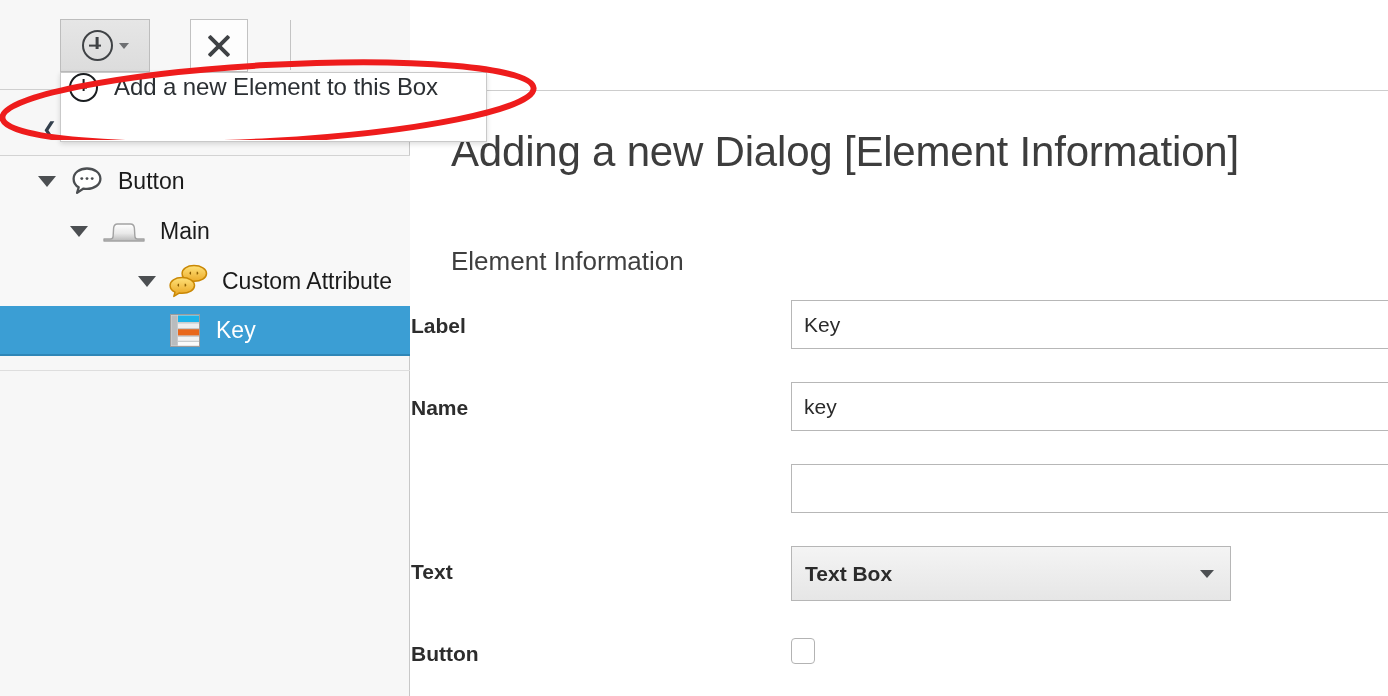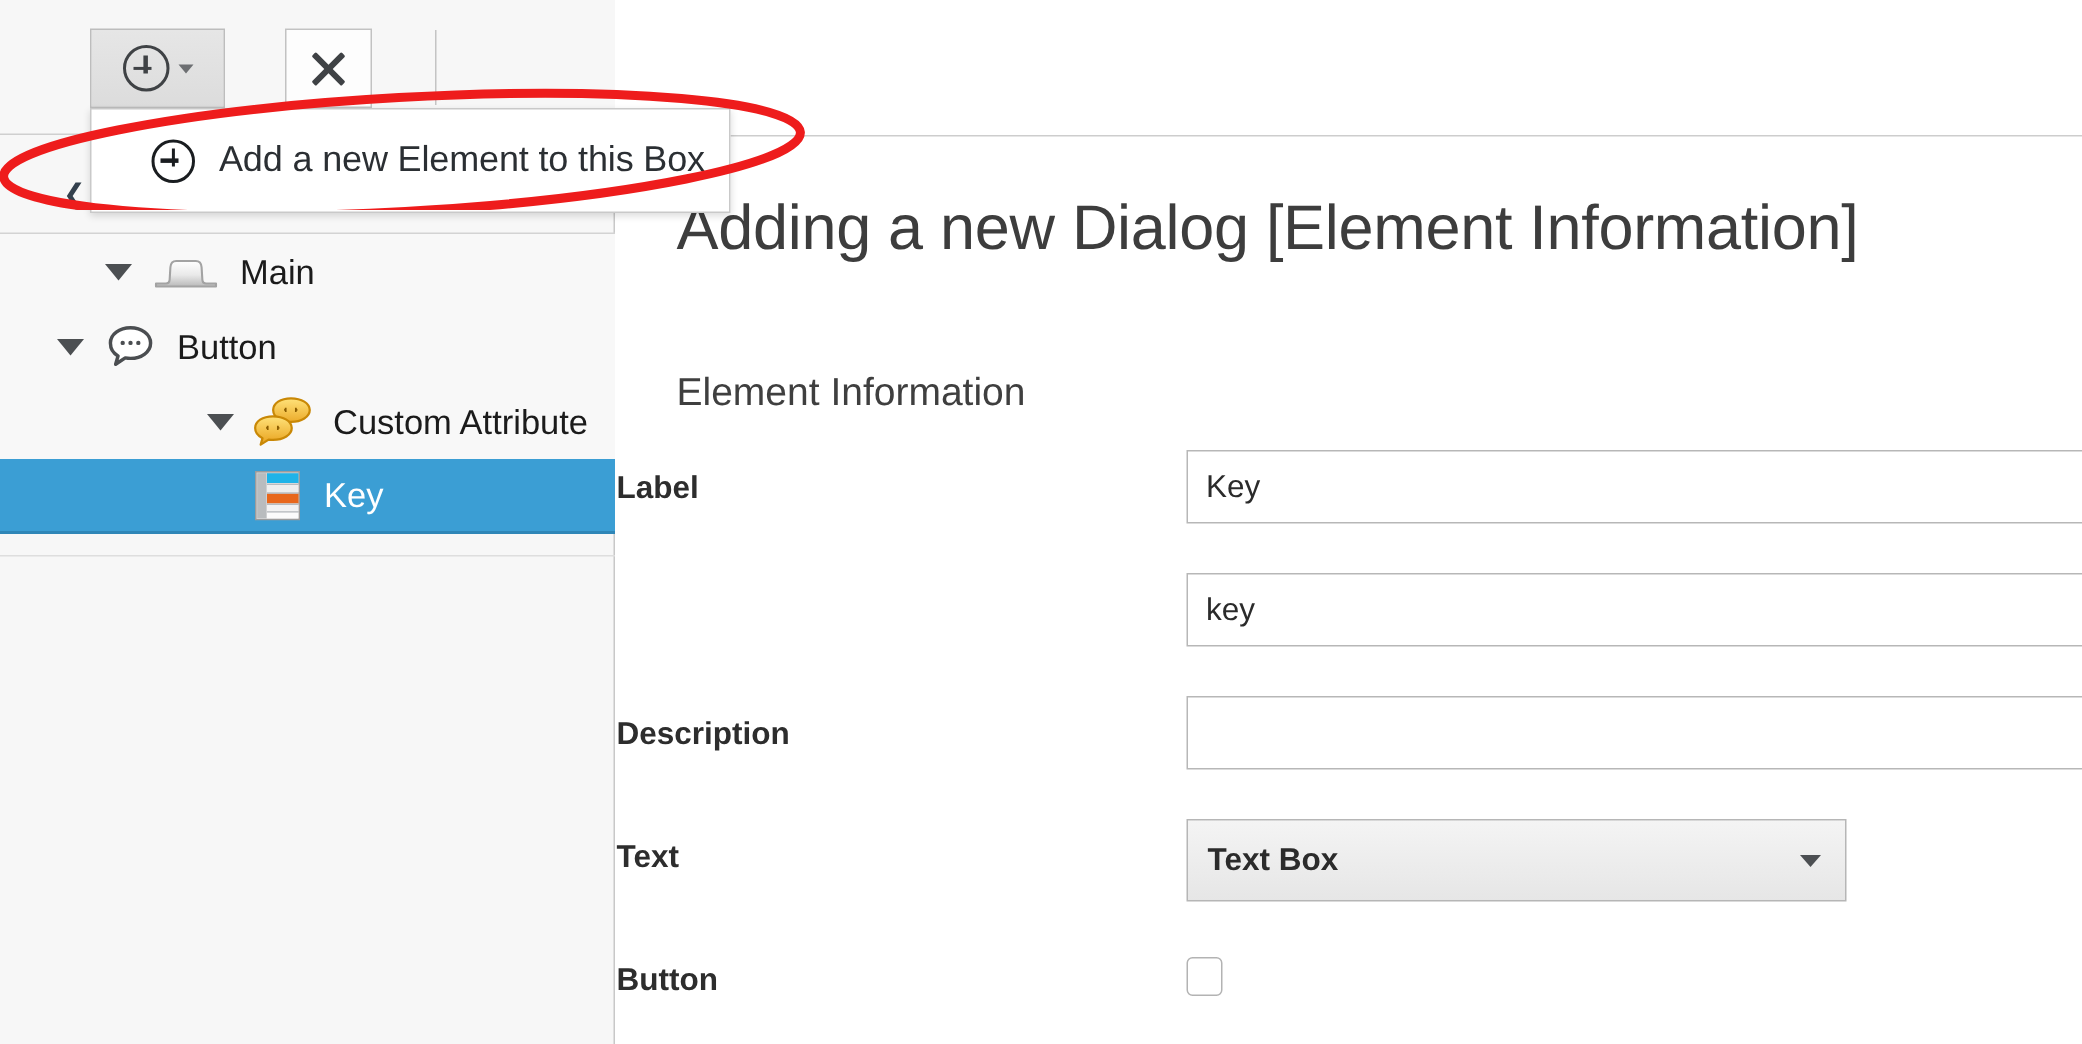--- a/index.html
+++ b/index.html
@@ -91,22 +91,22 @@
     left: 60px; top: 72px;
     width: 425px; height: 68px;
     background: #ffffff;
     border: 1px solid #c9c9c9;
     box-shadow: 0 2px 5px rgba(0,0,0,0.14);
     z-index: 40;
   }
   #menu-item-add {
     position: absolute;
     left: 0; top: 0; right: 0; bottom: 0;
-    display: flex; align-items: center;
-    padding-left: 40px;
+    display: flex; 
+    padding-left: 8px;
     gap: 16px;
     cursor: default;
   }
   #menu-item-add .menu-label {
     font-size: 24px; color: #2b2f33;
     letter-spacing: -0.1px;
   }
   .plus-circle.small {
     width: 25px; height: 25px; border: 2.6px solid #1a1d20;
   }
@@ -275,49 +275,49 @@
     </div>
 
     <div id="tb-sep"></div>
     <div id="tb-bottom-line"></div>
   </div>
 
   <div id="hidden-chevron">❮</div>
   <div id="panel-header-line"></div>
 
   <div id="tree">
+
+    <div class="tree-row" style="padding-left:38px;gap:14px;">
+      <span class="tree-toggle"></span>
+      <span class="tree-icon">
+        <svg class="icon-bubble" viewBox="0 0 34 30">
+          <path d="M17 2.5c7.4 0 13.4 4.3 13.4 10.2 0 5.9-6 10.2-13.4 10.2-1.2 0-2.4-.12-3.5-.33l-6.4 4.3 1.6-5.6C5.3 19.4 3.6 16.3 3.6 12.7 3.6 6.8 9.6 2.5 17 2.5z" fill="#fff" stroke="#4b4e51" stroke-width="2.3" stroke-linejoin="round"></path>
+          <circle cx="11.8" cy="12.6" r="1.45" fill="#4b4e51"></circle>
+          <circle cx="17" cy="12.6" r="1.45" fill="#4b4e51"></circle>
+          <circle cx="22.2" cy="12.6" r="1.45" fill="#4b4e51"></circle>
+        </svg>
+      </span>
+      <span class="tree-label">Button</span>
+    </div>
 
     <div class="tree-row" style="padding-left:70px;gap:14px;">
       <span class="tree-toggle"></span>
       <span class="tree-icon">
         <svg class="icon-tab" viewBox="0 0 44 24">
           <defs>
             <linearGradient id="tabg" x1="0" y1="0" x2="0" y2="1">
               <stop offset="0" stop-color="#ffffff"></stop>
               <stop offset="0.55" stop-color="#e9e9e9"></stop>
               <stop offset="1" stop-color="#b9b9b9"></stop>
             </linearGradient>
           </defs>
           <path d="M2 22V20h6.5c1.6 0 2.5-1 2.6-2.6l.5-8.2C11.8 6.6 13.2 5 15.5 5h13c2.3 0 3.7 1.6 3.9 4.2l.5 8.2c.1 1.6 1 2.6 2.6 2.6H42v2z" fill="url(#tabg)" stroke="#a3a3a3" stroke-width="1.4" stroke-linejoin="round"></path>
         </svg>
       </span>
       <span class="tree-label">Main</span>
-    </div>
-
-    <div class="tree-row" style="padding-left:38px;gap:14px;">
-      <span class="tree-toggle"></span>
-      <span class="tree-icon">
-        <svg class="icon-bubble" viewBox="0 0 34 30">
-          <path d="M17 2.5c7.4 0 13.4 4.3 13.4 10.2 0 5.9-6 10.2-13.4 10.2-1.2 0-2.4-.12-3.5-.33l-6.4 4.3 1.6-5.6C5.3 19.4 3.6 16.3 3.6 12.7 3.6 6.8 9.6 2.5 17 2.5z" fill="#fff" stroke="#4b4e51" stroke-width="2.3" stroke-linejoin="round"></path>
-          <circle cx="11.8" cy="12.6" r="1.45" fill="#4b4e51"></circle>
-          <circle cx="17" cy="12.6" r="1.45" fill="#4b4e51"></circle>
-          <circle cx="22.2" cy="12.6" r="1.45" fill="#4b4e51"></circle>
-        </svg>
-      </span>
-      <span class="tree-label">Button</span>
     </div>
 
     <div class="tree-row" style="padding-left:102px;gap:12px;margin-left:36px;">
       <span class="tree-toggle"></span>
       <span class="tree-icon">
         <svg class="icon-attrs" viewBox="0 0 42 34">
           <defs>
             <linearGradient id="bg1" x1="0" y1="0" x2="0" y2="1">
               <stop offset="0" stop-color="#ffe27a"></stop>
               <stop offset="1" stop-color="#e8a11c"></stop>
@@ -361,27 +361,27 @@
   <div id="form">
 
     <div class="form-row">
       <div class="form-label">Label</div>
       <div class="form-control">
         <input class="text-input" type="text" value="Key" style="">
       </div>
     </div>
 
     <div class="form-row">
+      <div class="form-label">Name</div>
       <div class="form-control">
         <input class="text-input" type="text" value="key" style="">
       </div>
     </div>
 
     <div class="form-row">
-      <div class="form-label">Description</div>
       <div class="form-control">
         <input class="text-input" type="text" value="" style="">
       </div>
     </div>
 
     <div class="form-row">
       <div class="form-label">Text</div>
       <div class="form-control">
         <div class="select-box">
           <span>Text Box</span>

